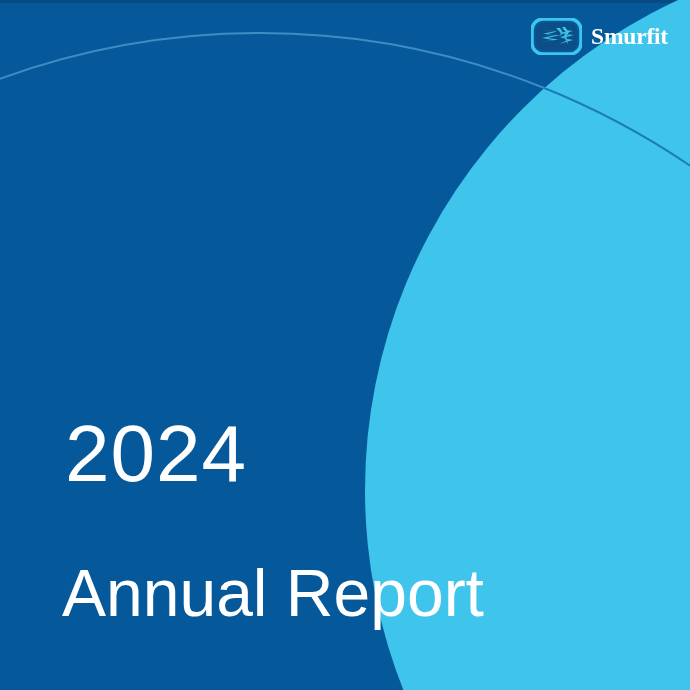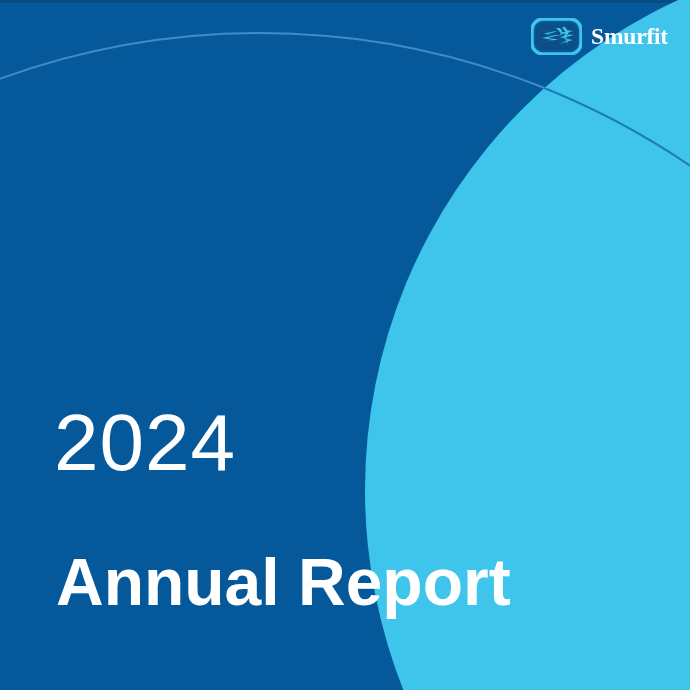--- a/index.html
+++ b/index.html
@@ -61,30 +61,30 @@
     left: 53px;
     top: 402px;
     z-index: 4;
   }
   .cover-year {
     color: #ffffff;
     font-size: 80px;
     font-weight: 300;
     letter-spacing: 1px;
     line-height: 1;
-    margin: 1px;
+    margin: 12px;
     white-space: nowrap;
   }
   .cover-subtitle {
     color: #ffffff;
     font-size: 66px;
-    font-weight: 700;
+    font-weight: 400;
     letter-spacing: 0px;
     line-height: 1;
-    margin: 3px;
+    margin: 9px;
     margin-top: 66px;
     white-space: nowrap;
   }
 </style>
 </head>
 <body>
 
 <div id="cover">
 
   <svg id="cover-svg" viewBox="0 0 690 690" aria-hidden="true">

